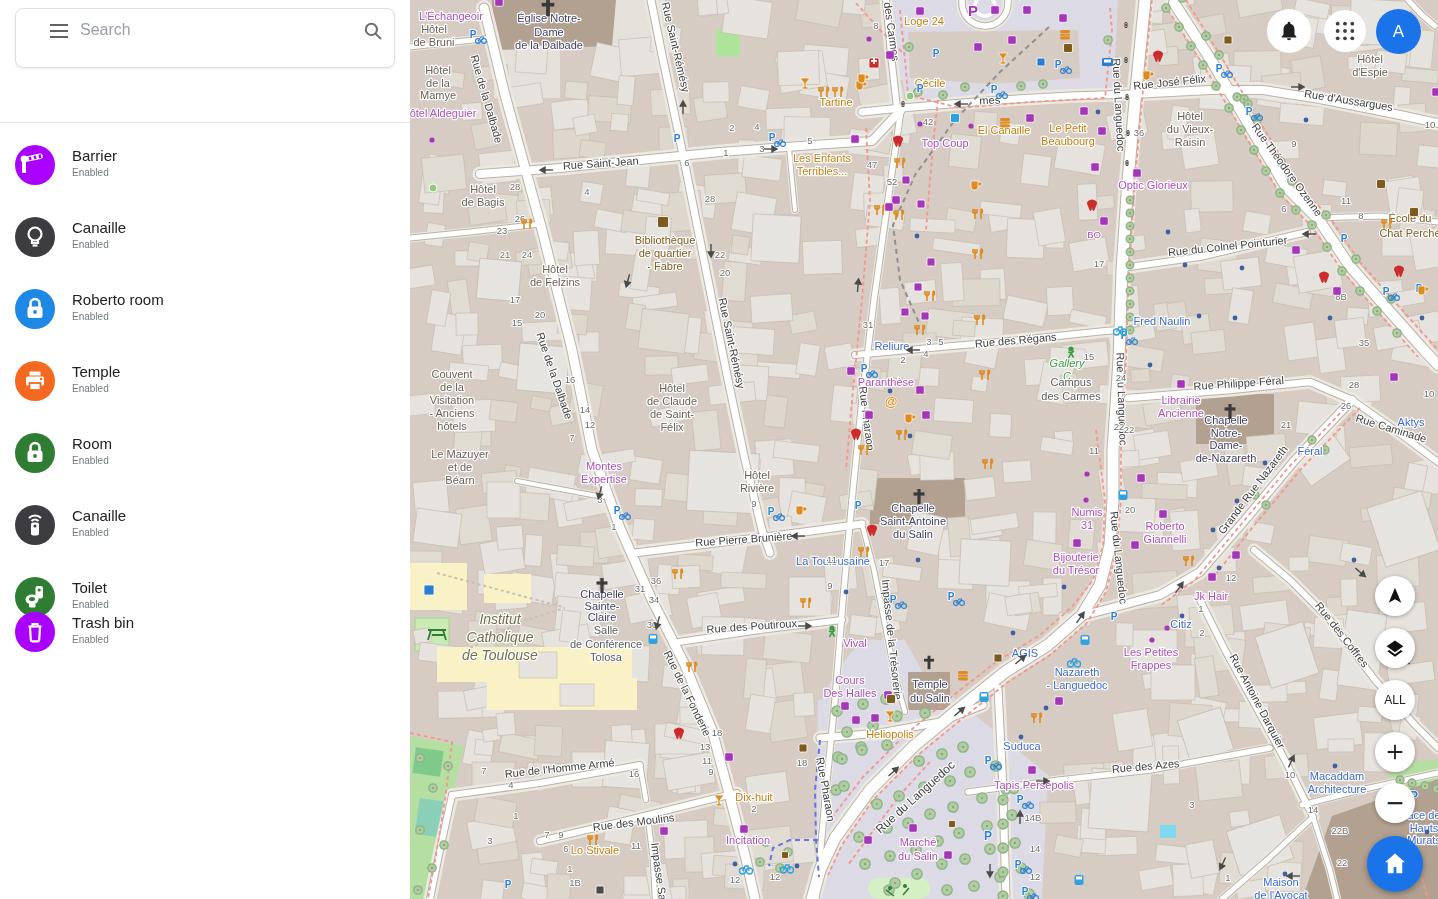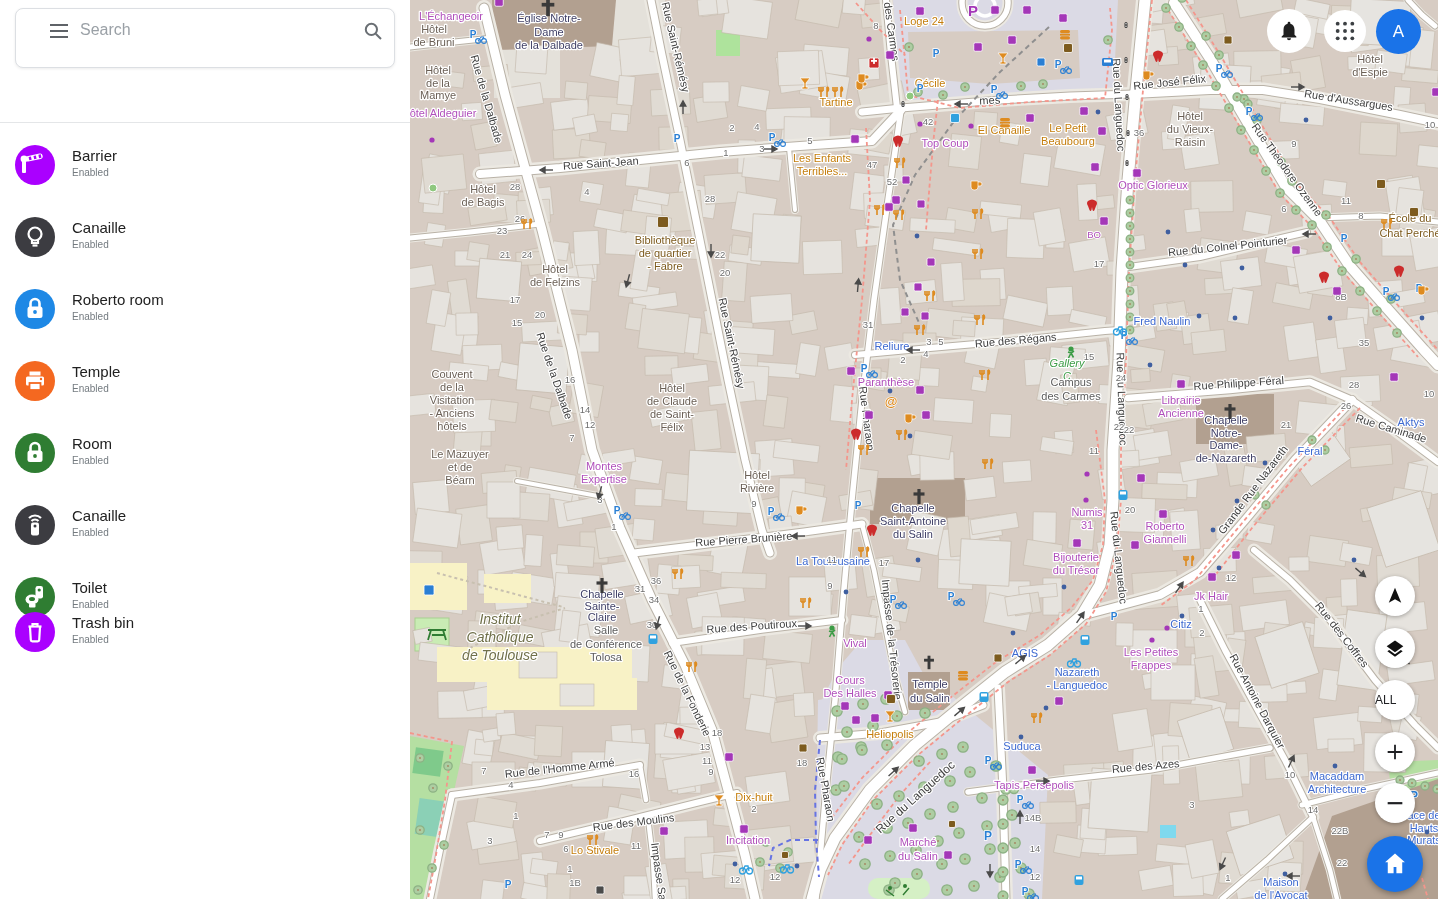--- a/index.html
+++ b/index.html
@@ -1842,21 +1842,21 @@
 
 <div class="cbtn" style="left:1375px;top:576px"></div>
 <svg style="position:absolute;left:1385px;top:586px;z-index:7" width="20" height="20" viewBox="0 0 24 24">
       <path d="M12 2 L19.5 20 L12 16 L4.5 20 z" fill="#111"></path>
     </svg>
 <div class="cbtn" style="left:1375px;top:628px"></div>
 <svg style="position:absolute;left:1385px;top:638px;z-index:7" width="20" height="20" viewBox="0 0 24 24">
       <path d="M12 3 L22 10 L12 17 L2 10 z" fill="#111"></path>
       <path d="M12 19.5 L5 14.5 L2.8 16 L12 22.5 L21.2 16 L19 14.5 z" fill="#111"></path>
     </svg>
-<div class="cbtn" style="left:1375px;top:680px;line-height:40px;font-size:12px;color:#202124;z-index:6">ALL</div>
+<div class="cbtn" style="left:1375px;top:680px;text-align:center;line-height:40px;font-size:12px;color:#202124;z-index:6">ALL</div>
 <div class="cbtn" style="left:1375px;top:732px"></div>
 <svg style="position:absolute;left:1384px;top:741px;z-index:7" width="22" height="22" viewBox="0 0 24 24">
       <path d="M11 4 h2 v7 h7 v2 h-7 v7 h-2 v-7 H4 v-2 h7 z" fill="#202124"></path>
     </svg>
 <div class="cbtn" style="left:1375px;top:783px"></div>
 <svg style="position:absolute;left:1384px;top:792px;z-index:7" width="22" height="22" viewBox="0 0 24 24">
       <rect x="4" y="11" width="16" height="2.4" fill="#202124"></rect>
     </svg>
 <div style="position:absolute;left:1367px;top:836px;width:56px;height:56px;border-radius:50%;background:#1a73e8;box-shadow:0 2px 6px rgba(0,0,0,0.35);z-index:6"></div>
 <svg style="position:absolute;left:1381px;top:850px;z-index:7" width="28" height="28" viewBox="0 0 24 24">

